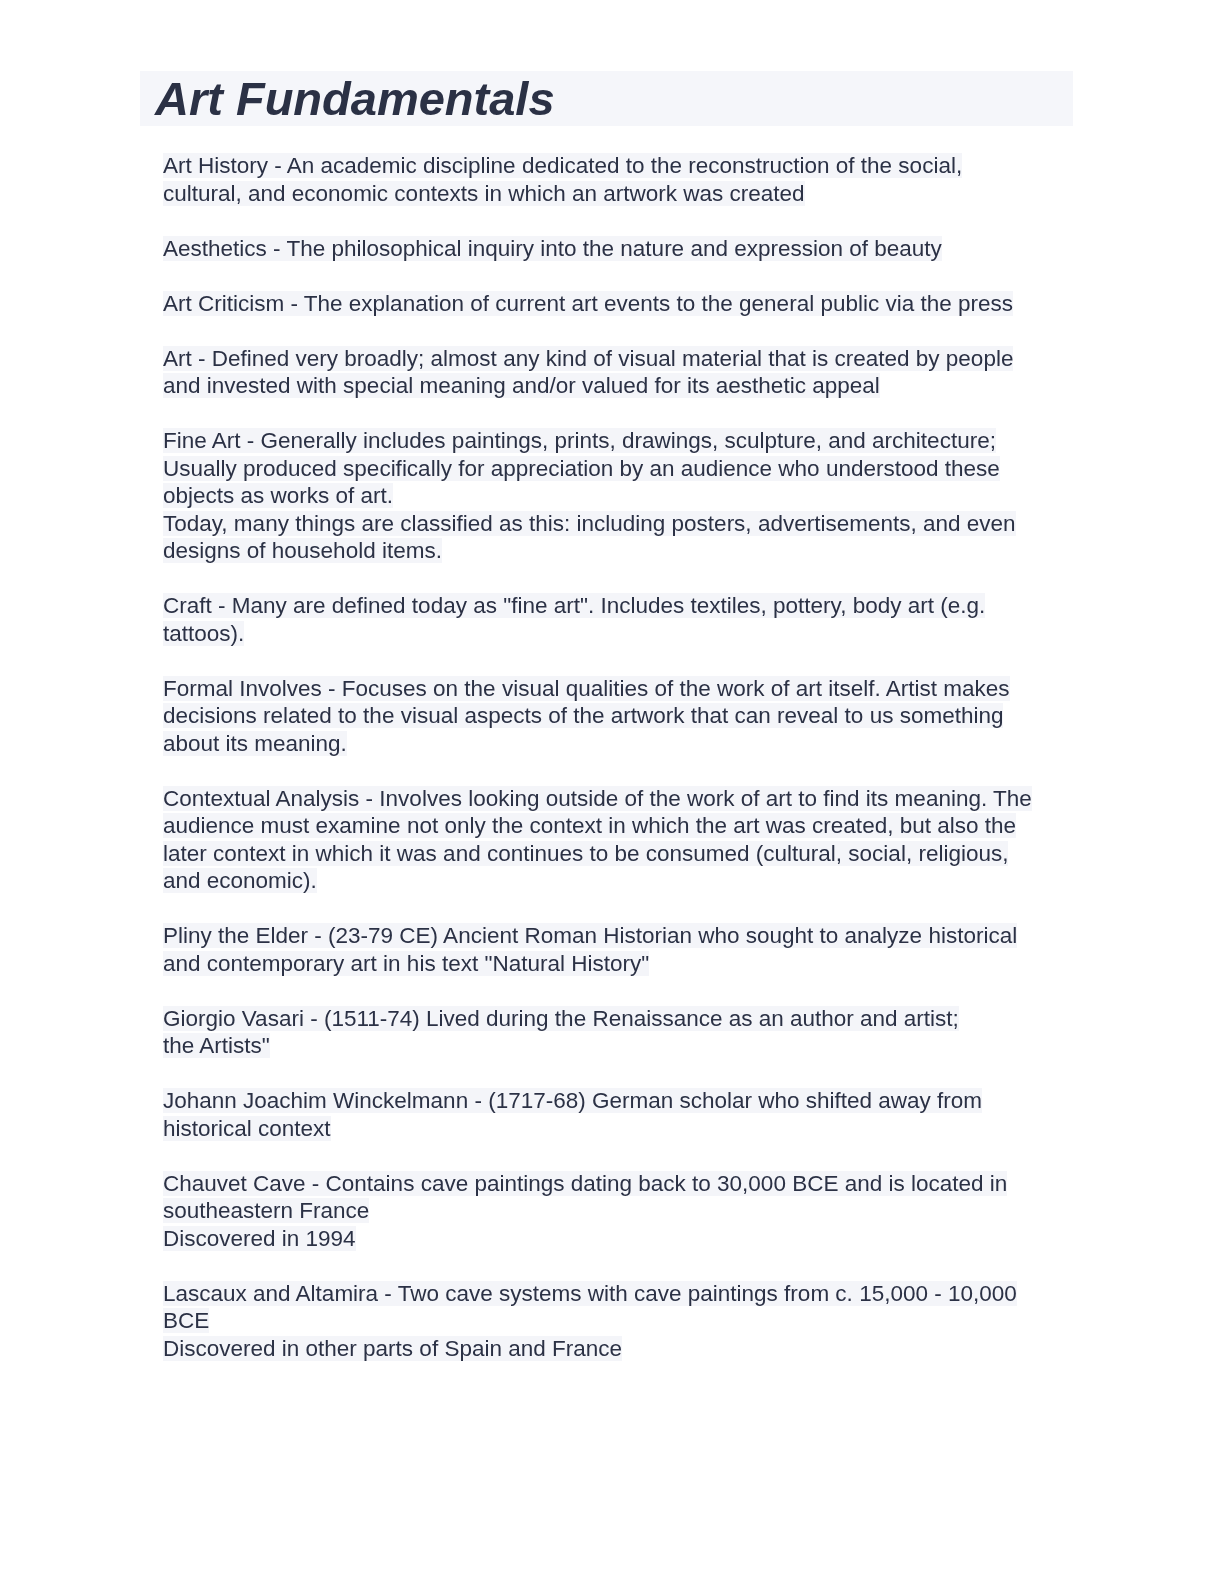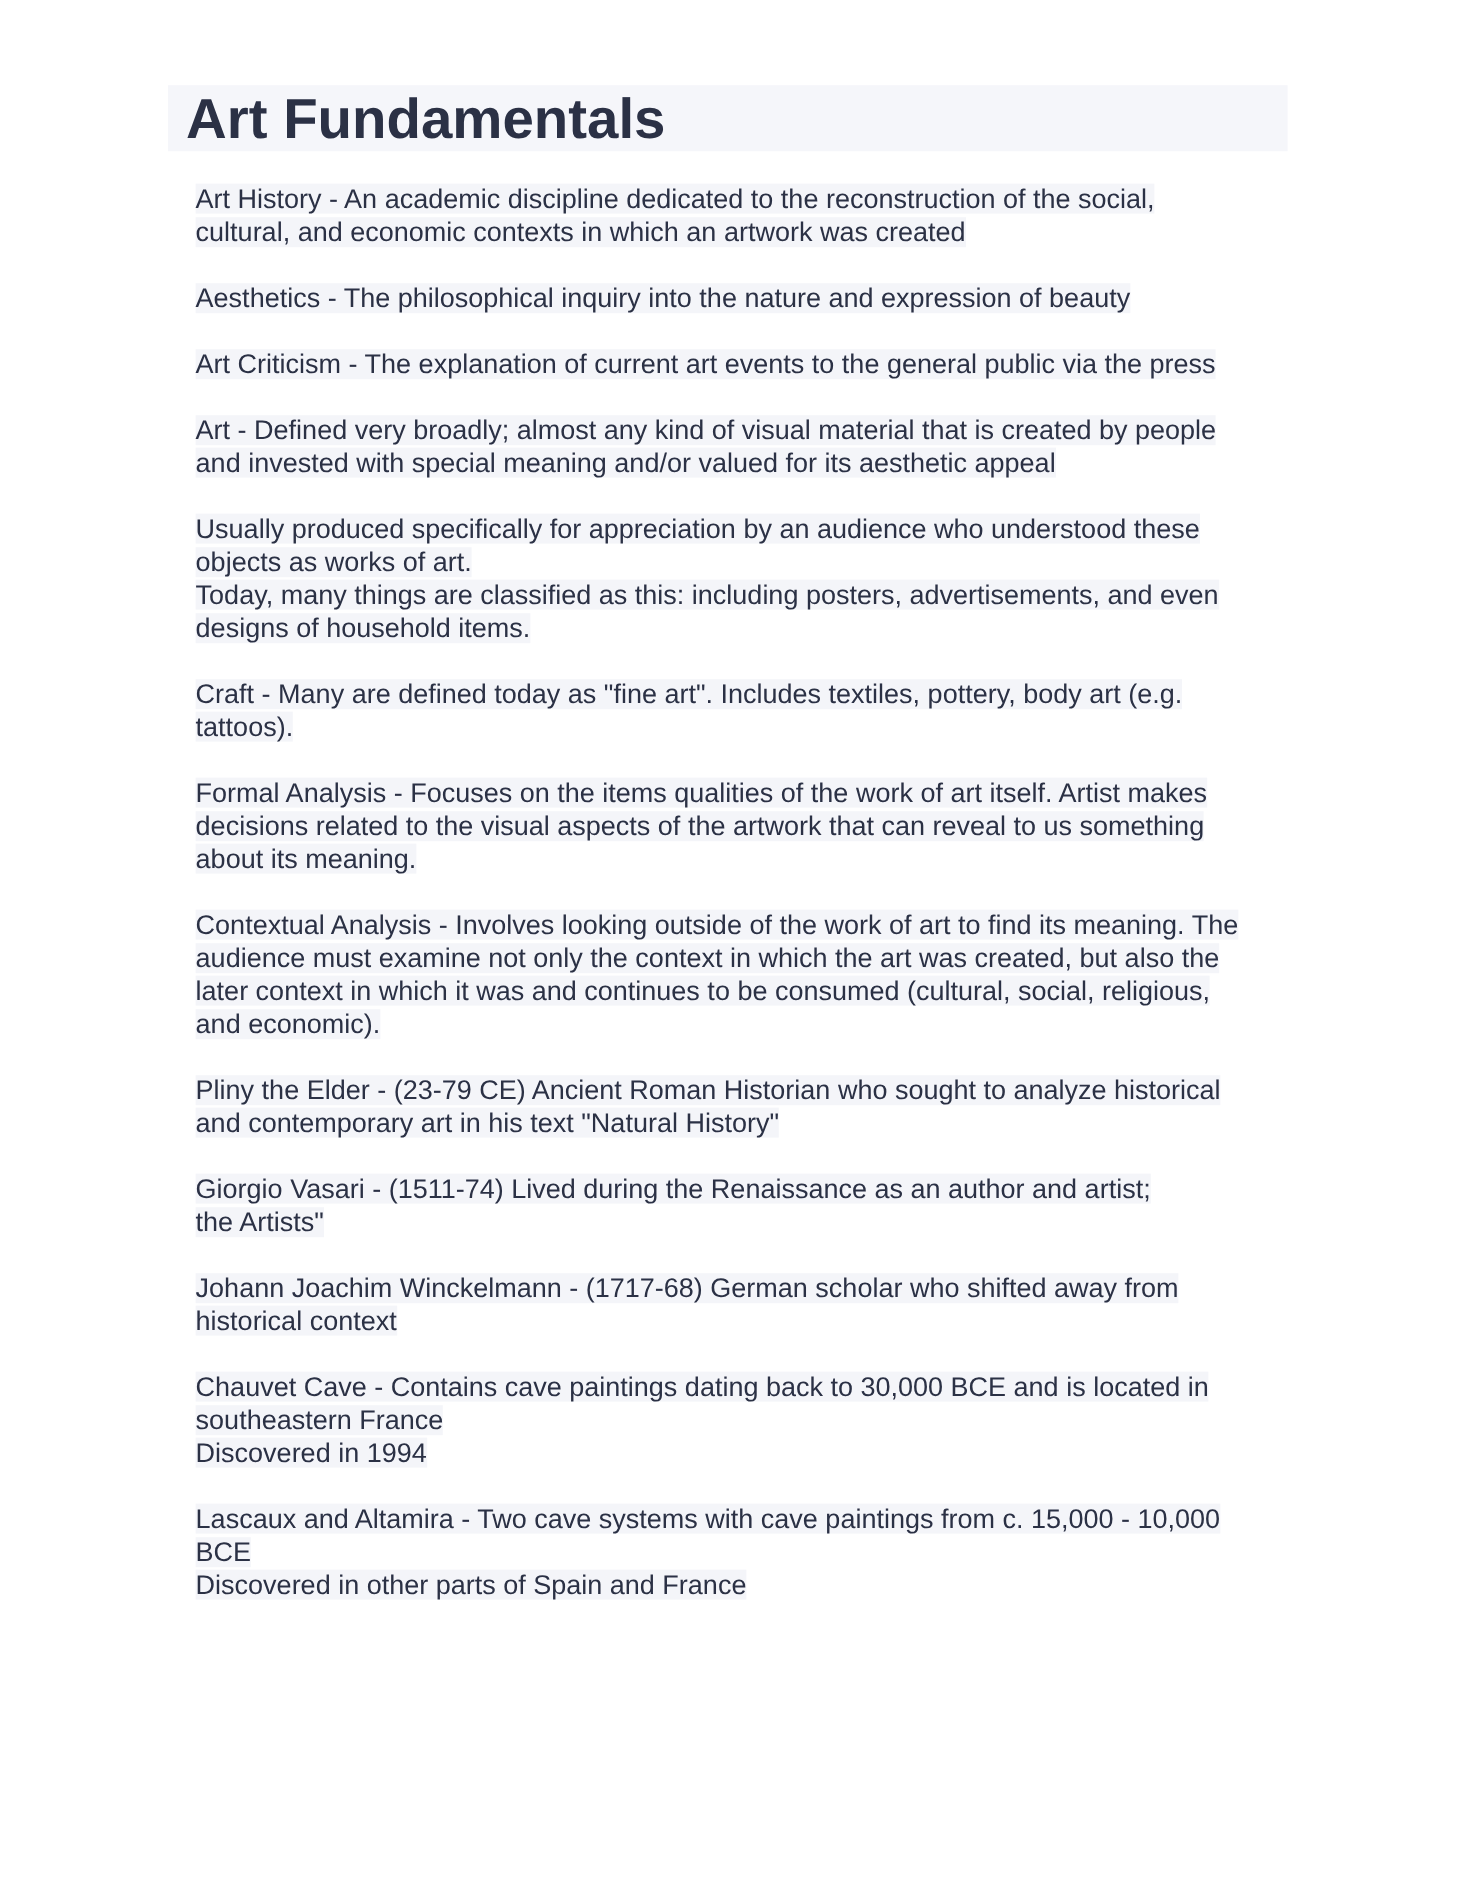--- a/index.html
+++ b/index.html
@@ -1,17 +1,17 @@
 <!DOCTYPE html>
 <html><head>
 <meta charset="utf-8">
 <style>
   html, body { margin:0; padding:0; background:#ffffff; }
   body { width:1224px; height:1584px; position:relative; font-family:"Liberation Sans", sans-serif; color:#2b3145; }
-  .title-box { position:absolute; left:140px; top:71px; width:933px; height:55px; background:#f5f6fa; }
+  .title-box { position:absolute; left:140px; top:71px; width:933px; height:55px; background:#f5f6fa;font-style:italic; }
   .title { position:absolute; left:15px; top:2px; margin:0; font-size:47px; font-weight:bold; line-height:52px; color:#2b3145; }
   .content { position:absolute; left:143px; top:152px; width:940px; }
   .entry { margin:0 0 27.5px 0; }
   .line { display:inline; background:#f4f5f9; font-size:22.5px; line-height:27.5px;margin-left:20px; }
   .row { display:block; height:27.5px; white-space:nowrap; }
 </style>
 </head>
 <body>
 
 <div class="title-box">
@@ -27,31 +27,32 @@
       <div class="row"><span class="line">Aesthetics - The philosophical inquiry into the nature and expression of beauty</span></div>
     </div>
     <div class="entry">
       <div class="row"><span class="line">Art Criticism - The explanation of current art events to the general public via the press</span></div>
     </div>
     <div class="entry">
       <div class="row"><span class="line">Art - Defined very broadly; almost any kind of visual material that is created by people</span></div>
       <div class="row"><span class="line">and invested with special meaning and/or valued for its aesthetic appeal</span></div>
     </div>
     <div class="entry">
+      <div class="row"><span class="line">Fine Art - Generally includes paintings, prints, drawings, sculpture, and architecture;</span></div>
       <div class="row"><span class="line">Usually produced specifically for appreciation by an audience who understood these</span></div>
       <div class="row"><span class="line">objects as works of art.</span></div>
       <div class="row"><span class="line">Today, many things are classified as this: including posters, advertisements, and even</span></div>
       <div class="row"><span class="line">designs of household items.</span></div>
     </div>
     <div class="entry">
       <div class="row"><span class="line">Craft - Many are defined today as "fine art". Includes textiles, pottery, body art (e.g.</span></div>
       <div class="row"><span class="line">tattoos).</span></div>
     </div>
     <div class="entry">
-      <div class="row"><span class="line">Formal Analysis - Focuses on the items qualities of the work of art itself. Artist makes</span></div>
+      <div class="row"><span class="line">Formal Involves - Focuses on the visual qualities of the work of art itself. Artist makes</span></div>
       <div class="row"><span class="line">decisions related to the visual aspects of the artwork that can reveal to us something</span></div>
       <div class="row"><span class="line">about its meaning.</span></div>
     </div>
     <div class="entry">
       <div class="row"><span class="line">Contextual Analysis - Involves looking outside of the work of art to find its meaning. The</span></div>
       <div class="row"><span class="line">audience must examine not only the context in which the art was created, but also the</span></div>
       <div class="row"><span class="line">later context in which it was and continues to be consumed (cultural, social, religious,</span></div>
       <div class="row"><span class="line">and economic).</span></div>
     </div>
     <div class="entry">

